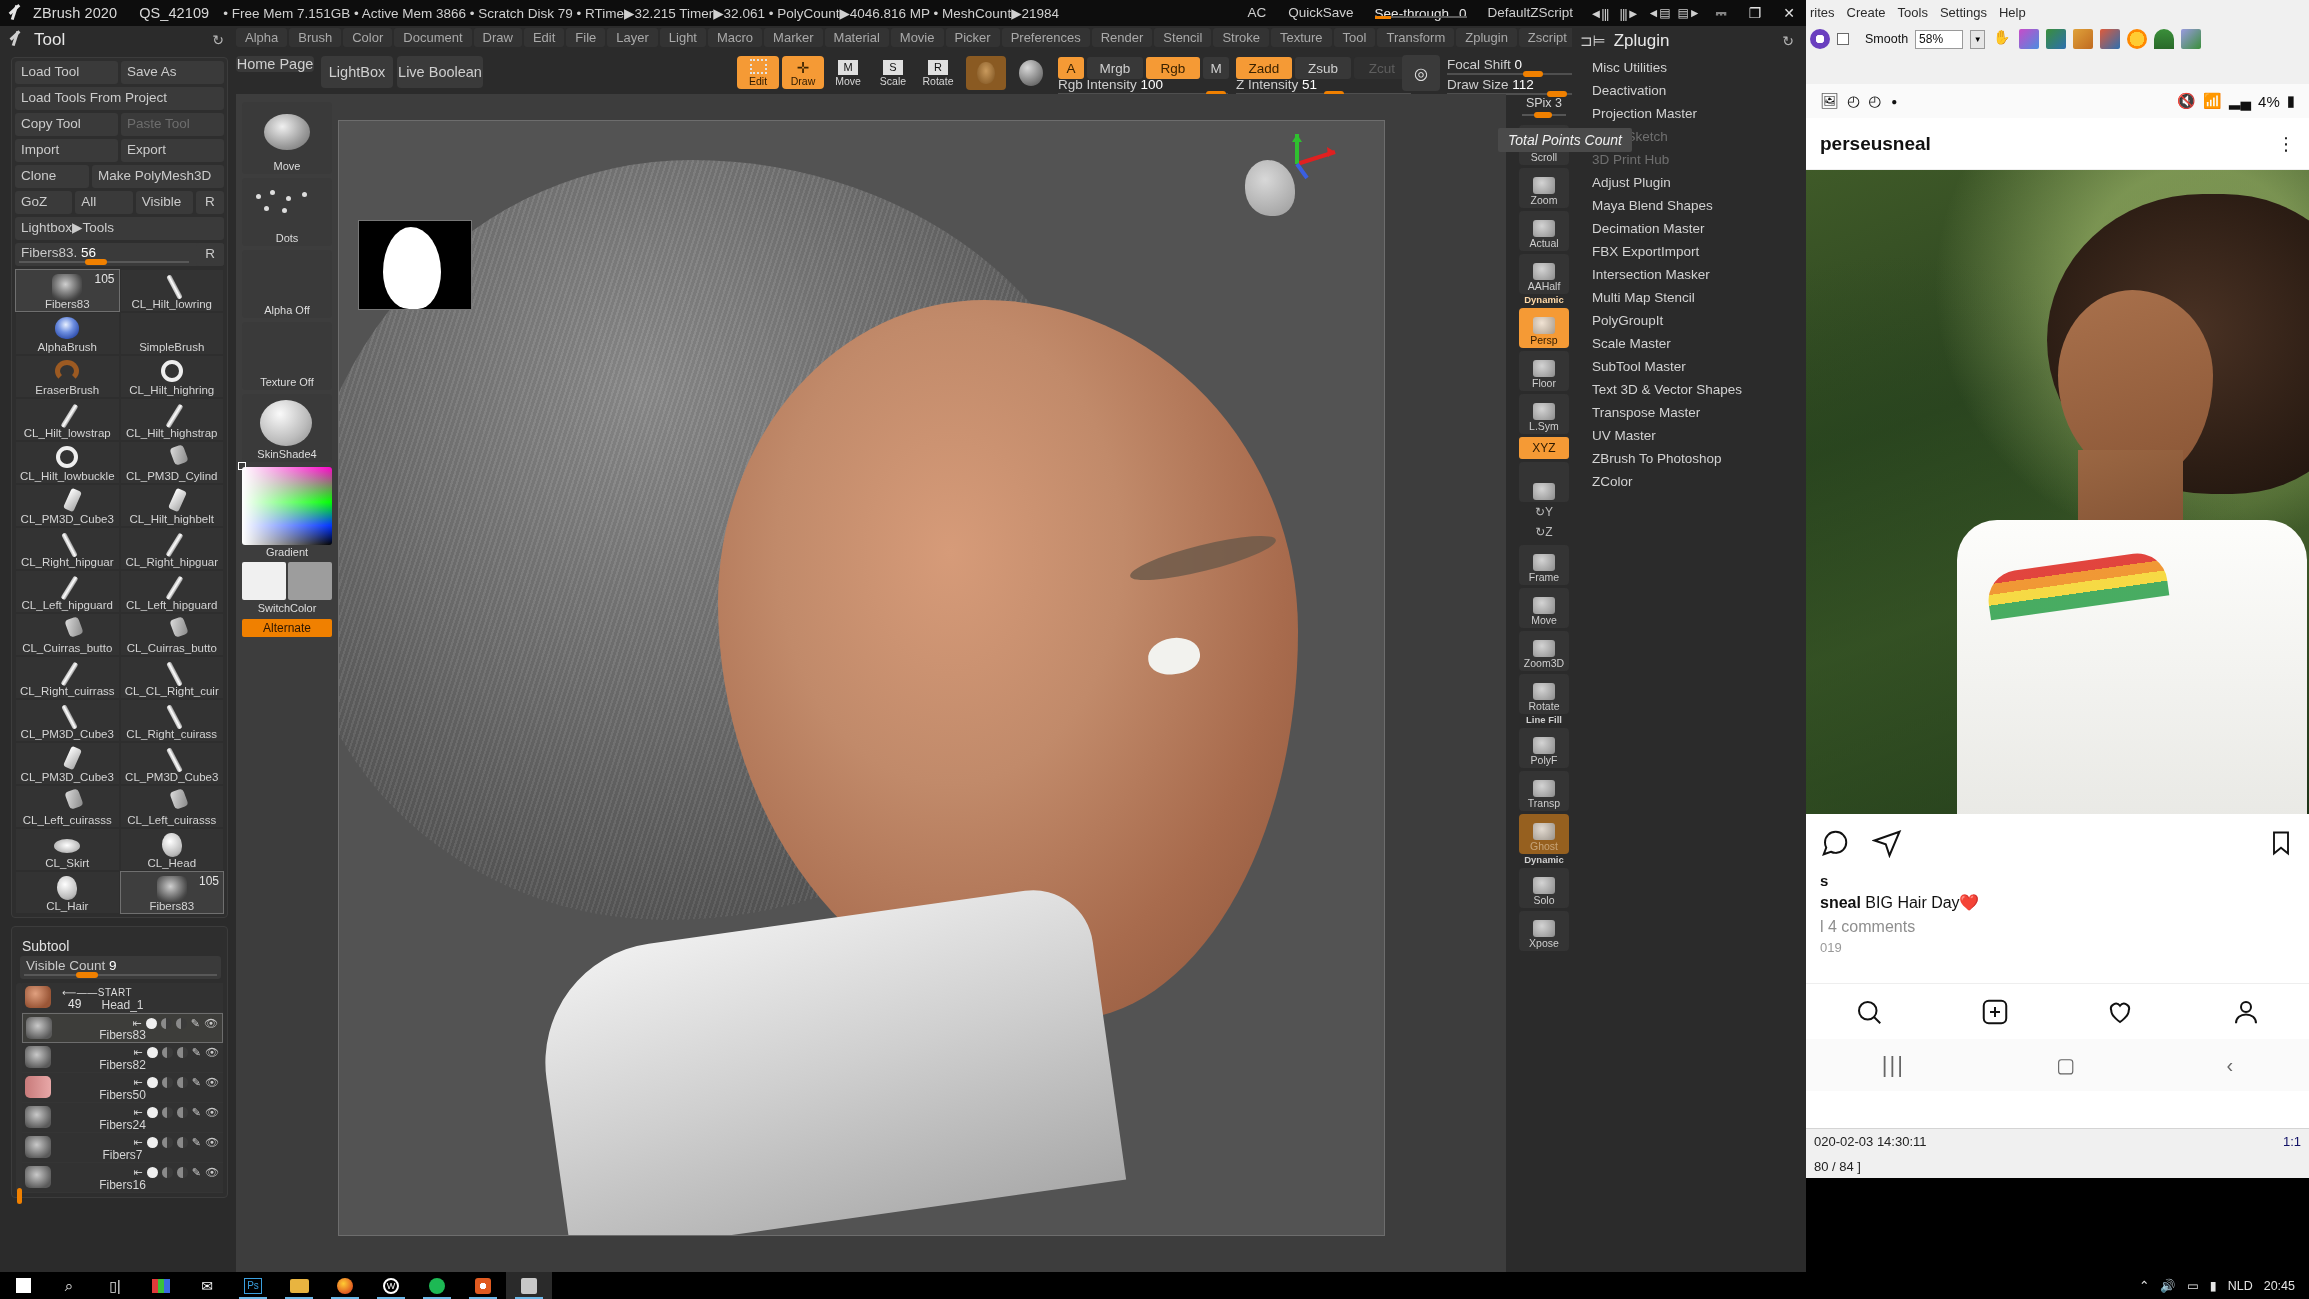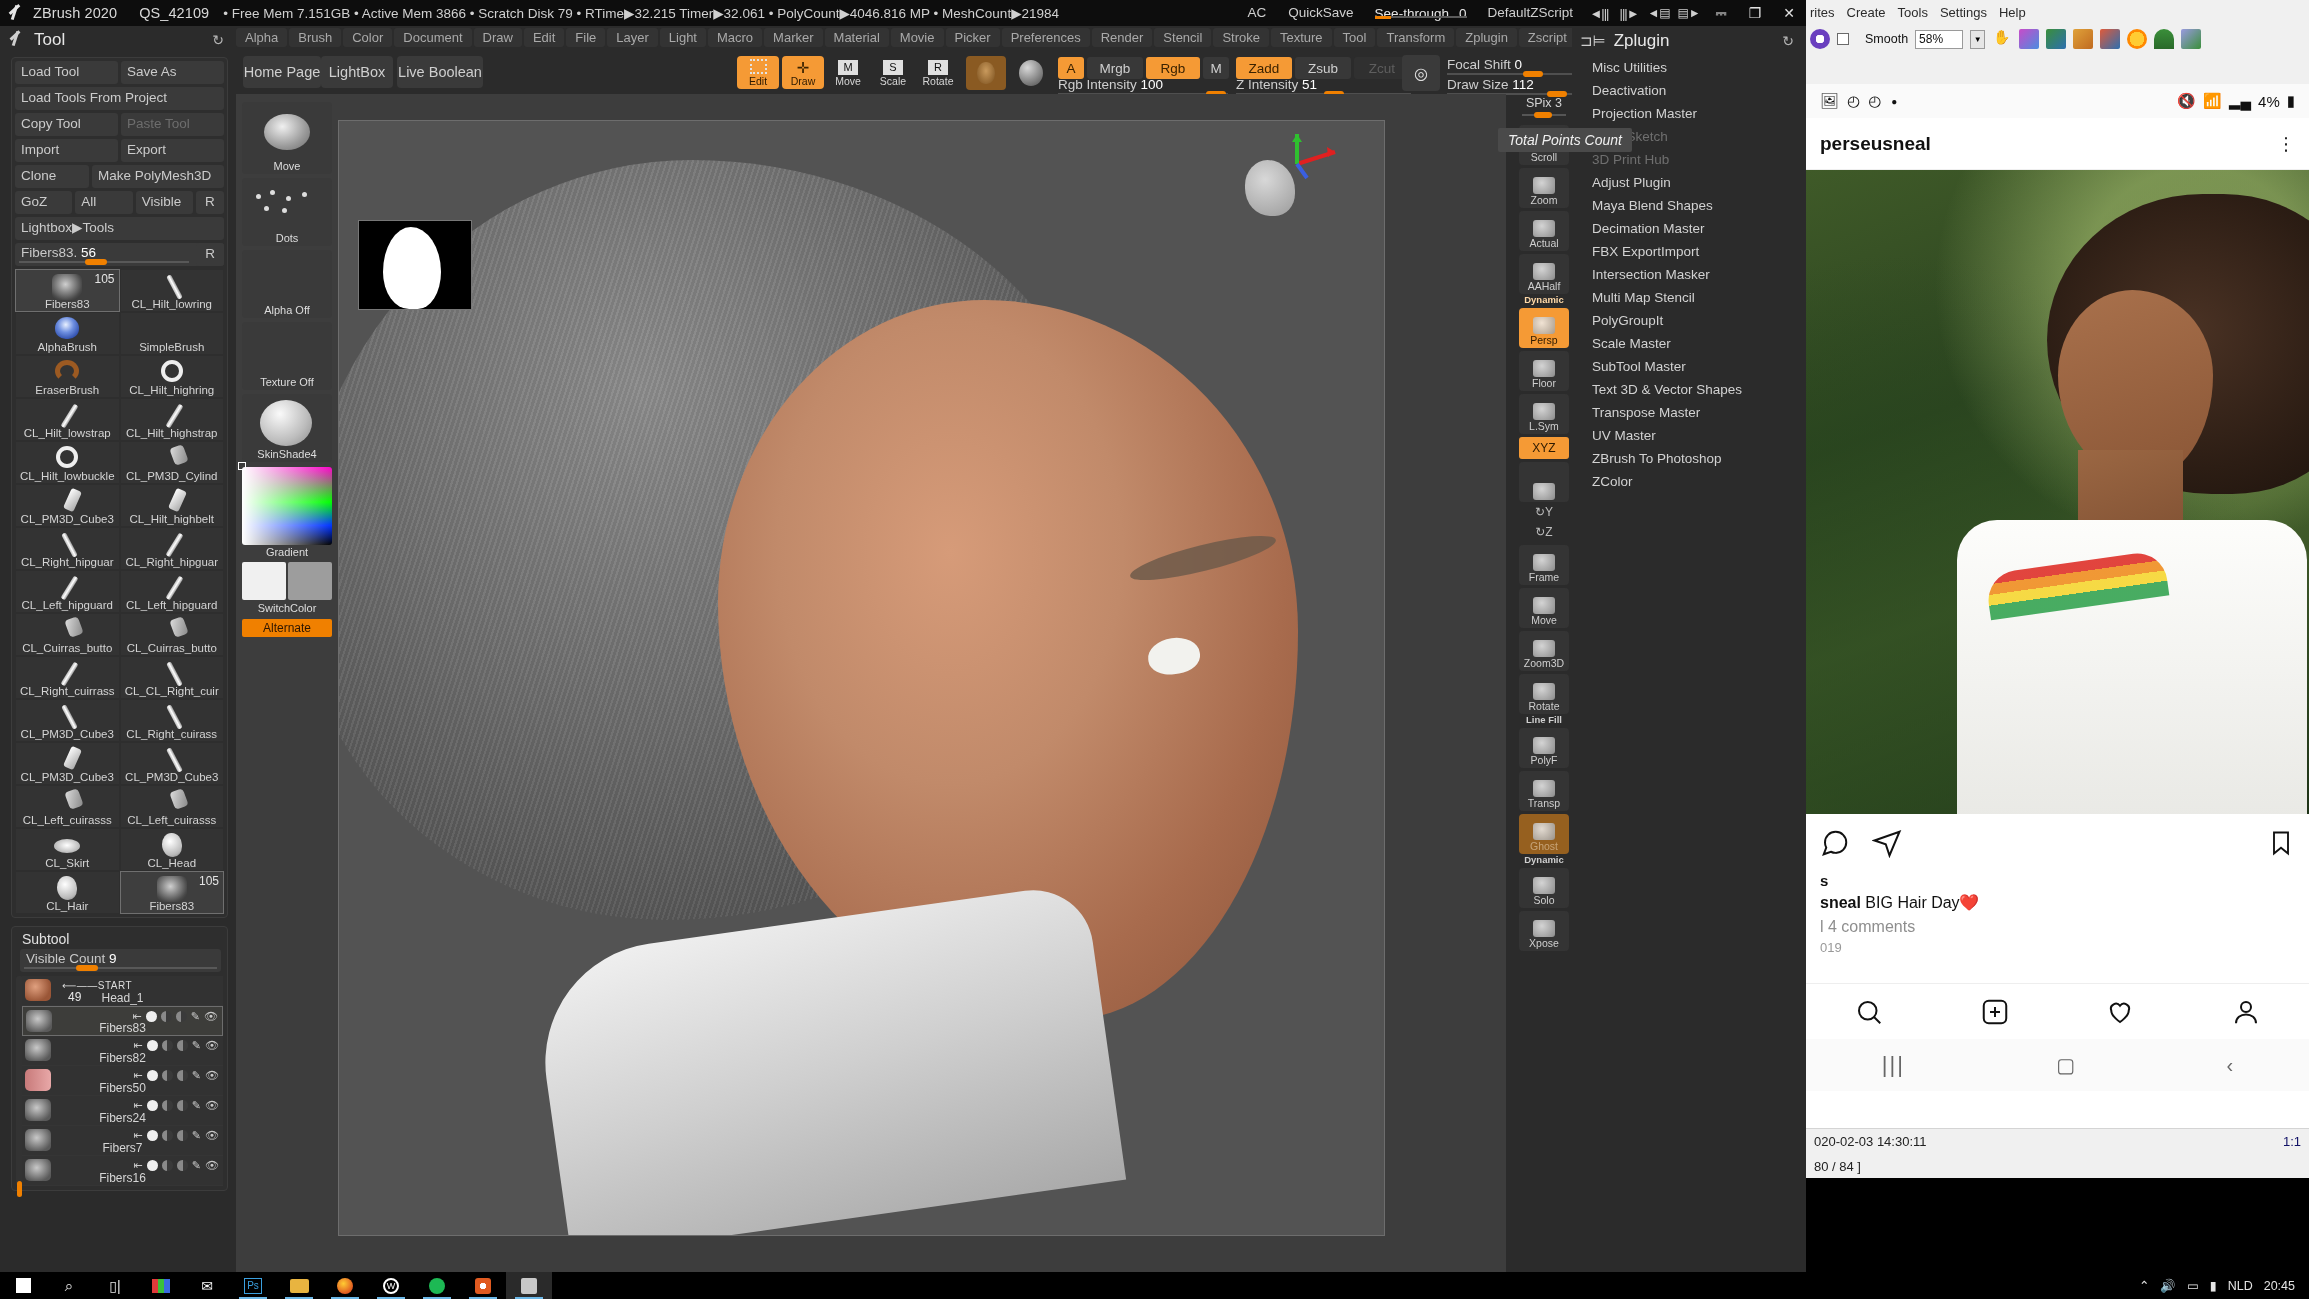--- a/index.html
+++ b/index.html
@@ -97,21 +97,21 @@
   .t-ring { width: 22px; height: 22px; border-radius: 50%; border: 4px solid #eee; }
   .t-strap { width: 5px; height: 26px; background: linear-gradient(90deg,#bbb,#fff,#999); transform: rotate(32deg); border-radius: 2px; }
   .t-strap2 { width: 5px; height: 26px; background: linear-gradient(90deg,#bbb,#fff,#999); transform: rotate(-28deg); border-radius: 2px; }
   .t-cube { width: 11px; height: 22px; background: linear-gradient(110deg,#fff,#aaa); transform: rotate(24deg); border-radius: 3px; }
   .t-head { width: 20px; height: 24px; background: radial-gradient(circle at 40% 35%, #fff, #b8b8b8 70%, #777); border-radius: 48% 52% 45% 55%; }
   .t-skirt { width: 26px; height: 14px; background: radial-gradient(ellipse at 50% 45%, #fff, #9a9a9a); border-radius: 50%; margin-top:6px;}
   .t-dot { width: 14px; height: 18px; background: linear-gradient(120deg,#ddd,#888); border-radius: 4px; transform: rotate(-20deg); }
 
   
   .subtool-box { margin: 8px 8px 0 11px; border: 1px solid #3c3c3c; border-radius: 4px; background: #2e2e2e; }
-  .subtool-title { font-size: 14px; color: #e2e2e2; padding: 4px 0 2px 10px; }
+  .subtool-title { font-size: 14px; color: #e2e2e2; padding: 4px 0 2px 10px; margin-top: 7px; }
   .st-list { margin: 0 4px 4px 10px; position: relative; }
   .st-scroll { position: absolute; left: -6px; top: 0; width: 7px; bottom: 0; background: #333; border-radius: 3px; }
   .st-scroll-thumb { position: absolute; left: 1px; width: 5px; height: 16px; background: #f08000; border-radius: 3px; top: 205px; }
   .st-row { position: relative; height: 30px; border-bottom: 1px solid #353535; background: #323232; }
   .st-row.sel { background: #3d3d3a; border: 1px solid #6d6d6d; }
   .st-thumb { position: absolute; left: 3px; top: 3px; width: 26px; height: 22px; }
   .st-name { position: absolute; left: 0; right: 0; bottom: 0px; text-align: center; font-size: 12px; color: #d6d6d6; }
   .st-icons { position: absolute; right: 4px; top: 3px; display: flex; align-items: center; gap: 4px; }
   .st-ico { color: #c9c9c9; font-size: 11px; }
   .st-dot2 { width: 11px; height: 11px; border-radius: 50%; background: #efefef; }
@@ -554,21 +554,21 @@
                 <span class="st-ico">✎</span>
                 <span class="st-ico">👁</span>
               </div>
               <div class="st-name">Fibers16</div>
             </div>
           </div>
       </div>
     </div>
 
     <div class="zb-toolbar">
-      <div class="tb-btn" style="left:7px; top:8px; width:78px; height:32px;">Home Page</div>
+      <div class="tb-btn" style="left:0; top:8px; width:78px; height:16px;">Home Page</div>
       <div class="tb-btn" style="left:85px; top:8px; width:72px; height:32px;">LightBox</div>
       <div class="tb-btn" style="left:161px; top:8px; width:86px; height:32px;">Live Boolean</div>
 
       <div class="tb-icobtn orange" style="left:503px; top:50px; width:0; height:0;"></div>
 
       <div class="tb-icobtn orange" style="left:501px; top:8px; width:42px; height:33px;">
         <div class="mini-sq dotted" style="margin-bottom:1px;"></div>
         <span class="lbl">Edit</span>
       </div>
       <div class="tb-icobtn orange" style="left:546px; top:8px; width:42px; height:33px;">

